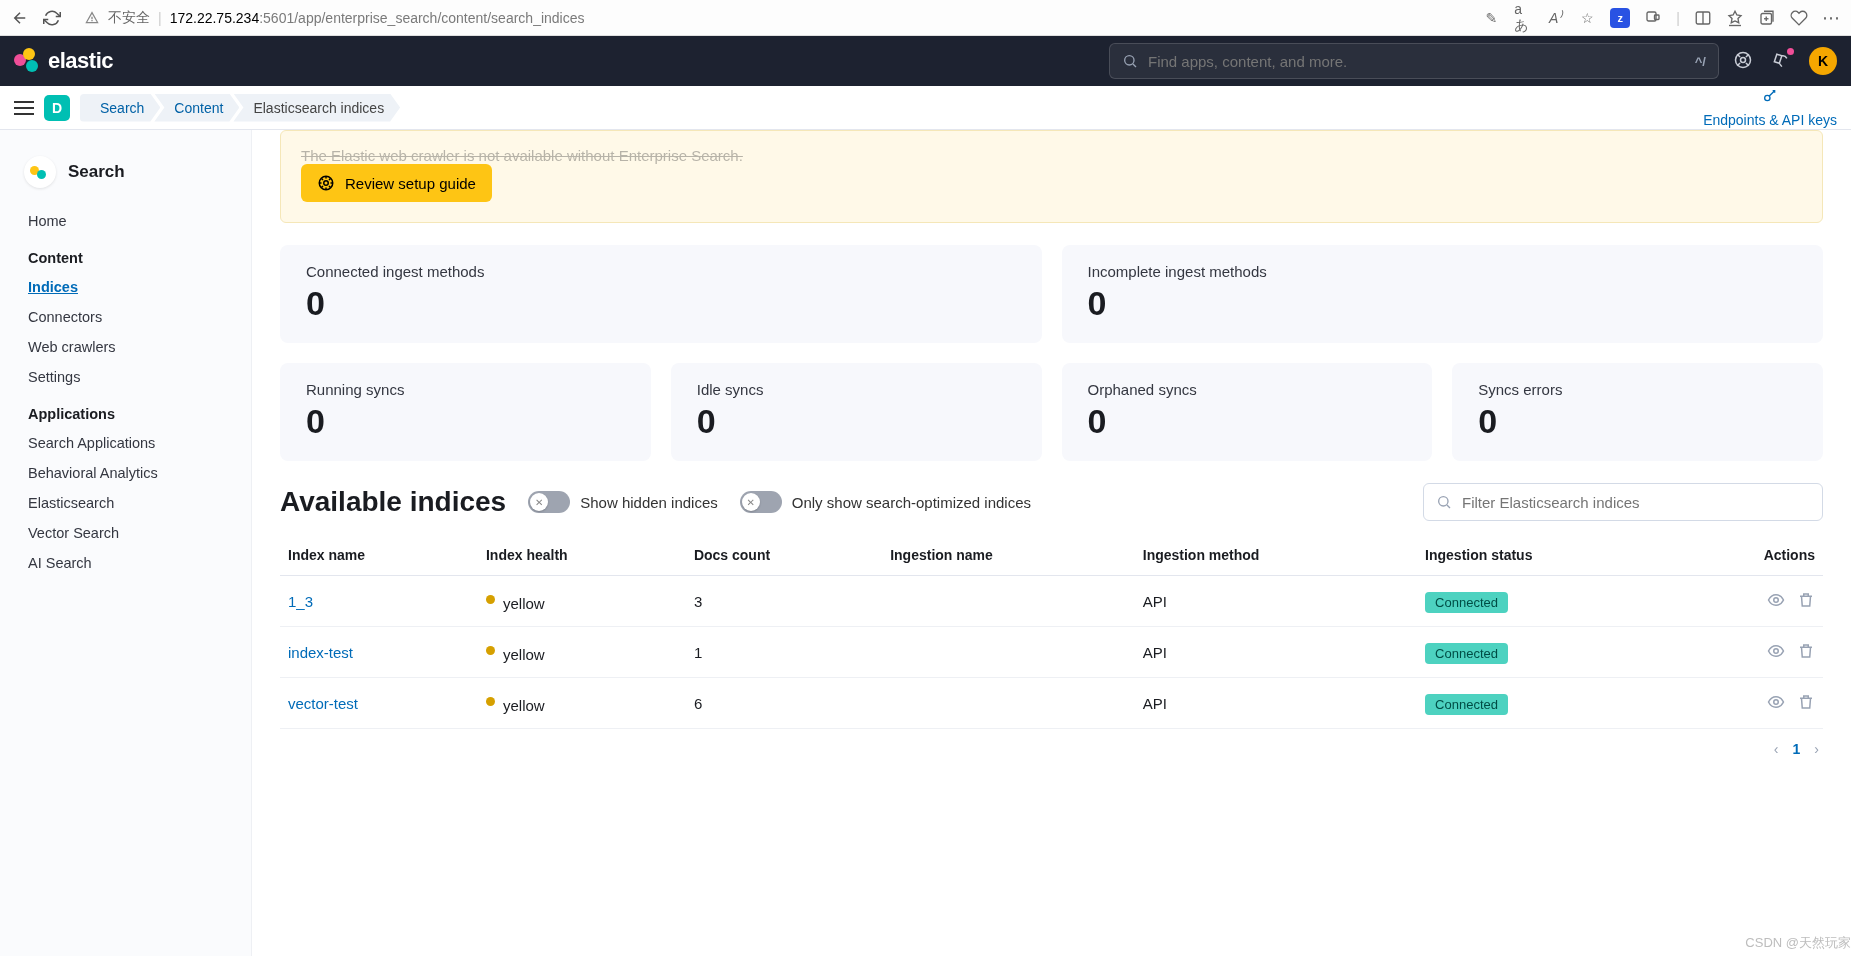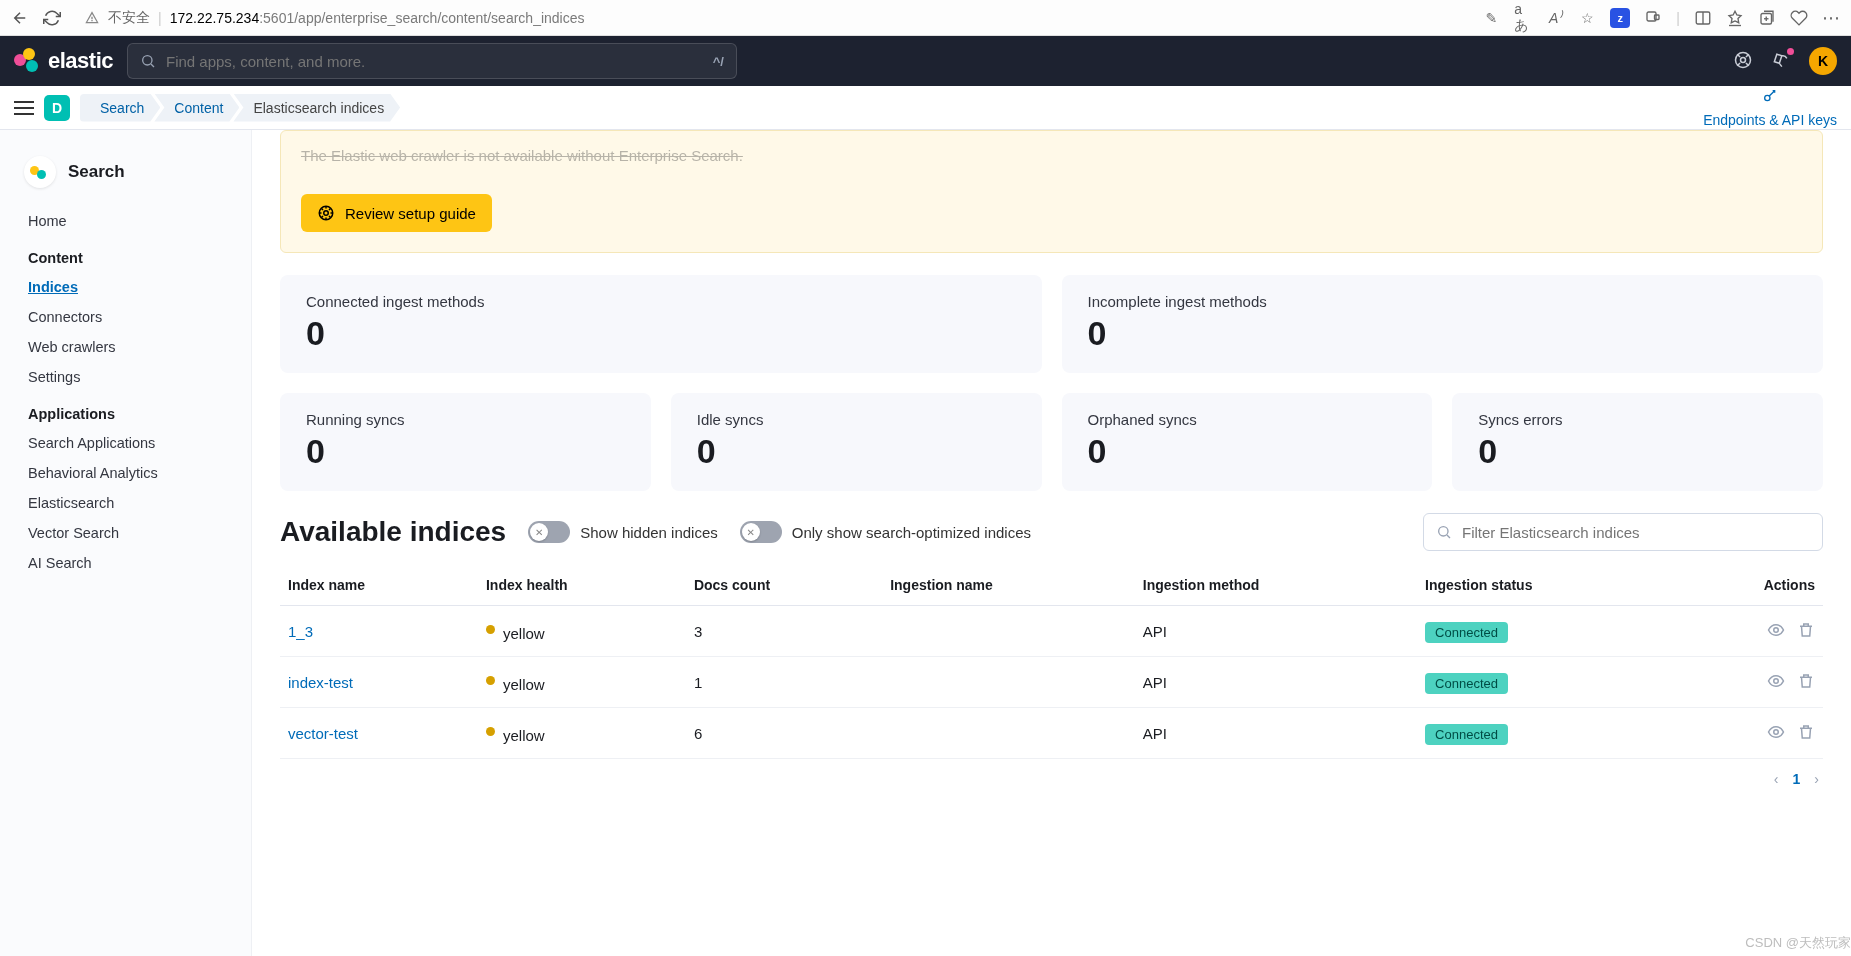--- a/index.html
+++ b/index.html
@@ -20,21 +20,21 @@
 
     
     .top-nav { height: 50px; background: #1d2230; display: flex; align-items: center; padding: 0 14px; gap: 14px; }
     .elastic-logo { display: flex; align-items: center; gap: 8px; }
     .logo-cluster { position: relative; width: 26px; height: 26px; }
     .logo-dot { position: absolute; border-radius: 50%; }
     .ld1 { width: 12px; height: 12px; background: #f04e98; left: 0; top: 6px; }
     .ld2 { width: 12px; height: 12px; background: #fec514; left: 9px; top: 0; }
     .ld3 { width: 12px; height: 12px; background: #00bfb3; left: 12px; top: 12px; }
     .elastic-text { color: #fff; font-size: 22px; font-weight: 600; letter-spacing: -0.5px; }
-    .search-wrap { flex: 1; display: flex; justify-content: flex-start; }
+    .search-wrap { flex: 1; display: flex; justify-content: flex-end; }
     .global-search { width: 610px; height: 36px; background: rgba(255,255,255,0.06); border: 1px solid rgba(255,255,255,0.15); border-radius: 6px; display: flex; align-items: center; padding: 0 12px; gap: 10px; }
     .global-search input { flex: 1; background: none; border: none; color: #a6aab3; font-size: 15px; outline: none; }
     .kbd-hint { color: #98a2b3; font-size: 13px; font-weight: 600; }
     .top-nav-right { display: flex; align-items: center; gap: 18px; }
     .nav-icon { color: #c9cdd6; }
     .avatar { width: 28px; height: 28px; border-radius: 50%; background: #f5a700; color: #000; display: flex; align-items: center; justify-content: center; font-weight: 600; }
     .news-dot { position: relative; }
     .news-dot::after { content: ''; position: absolute; top: -2px; right: -3px; width: 7px; height: 7px; background: #f04e98; border-radius: 50%; }
 
     
@@ -57,21 +57,21 @@
     .sl1 { width: 9px; height: 9px; background: #fec514; border-radius: 50%; position: absolute; left: 6px; top: 10px; }
     .sl2 { width: 9px; height: 9px; background: #00bfb3; border-radius: 50%; position: absolute; left: 13px; top: 14px; }
     .side-title { font-size: 17px; font-weight: 700; }
     .side-item { padding: 7px 28px; font-size: 14.5px; color: #343741; cursor: pointer; }
     .side-heading { padding: 14px 28px 6px; font-size: 14.5px; font-weight: 700; color: #1a1c21; }
     .side-item.active { color: #006bb8; text-decoration: underline; font-weight: 600; }
 
     
     .main { flex: 1; overflow-y: auto; padding: 0 28px 20px; background: #fff; }
     .callout { background: #fff9e8; border: 1px solid #f5e7b8; border-radius: 6px; padding: 16px 20px 20px; margin-bottom: 22px; }
-    .callout-msg { color: #333; font-size: 15px; margin-bottom: 30px; text-decoration: line-through; opacity: 0.35; }
+    .callout-msg { color: #333; font-size: 15px; margin-bottom: 0; text-decoration: line-through; opacity: 0.35; }
     .callout-btn { background: #fec514; border: none; border-radius: 6px; padding: 10px 16px; font-size: 15px; font-weight: 500; display: inline-flex; align-items: center; gap: 10px; cursor: pointer; }
 
     .stat-row { display: flex; gap: 20px; margin-bottom: 20px; }
     .stat-card { flex: 1; background: #f7f8fc; border-radius: 8px; padding: 18px 26px 20px; }
     .stat-label { font-size: 15px; color: #343741; margin-bottom: 4px; }
     .stat-value { font-size: 34px; font-weight: 700; }
 
     .section-head { display: flex; align-items: center; gap: 22px; margin: 22px 0 14px; }
     .section-title { font-size: 28px; font-weight: 700; }
     .toggle-wrap { display: flex; align-items: center; gap: 10px; }

